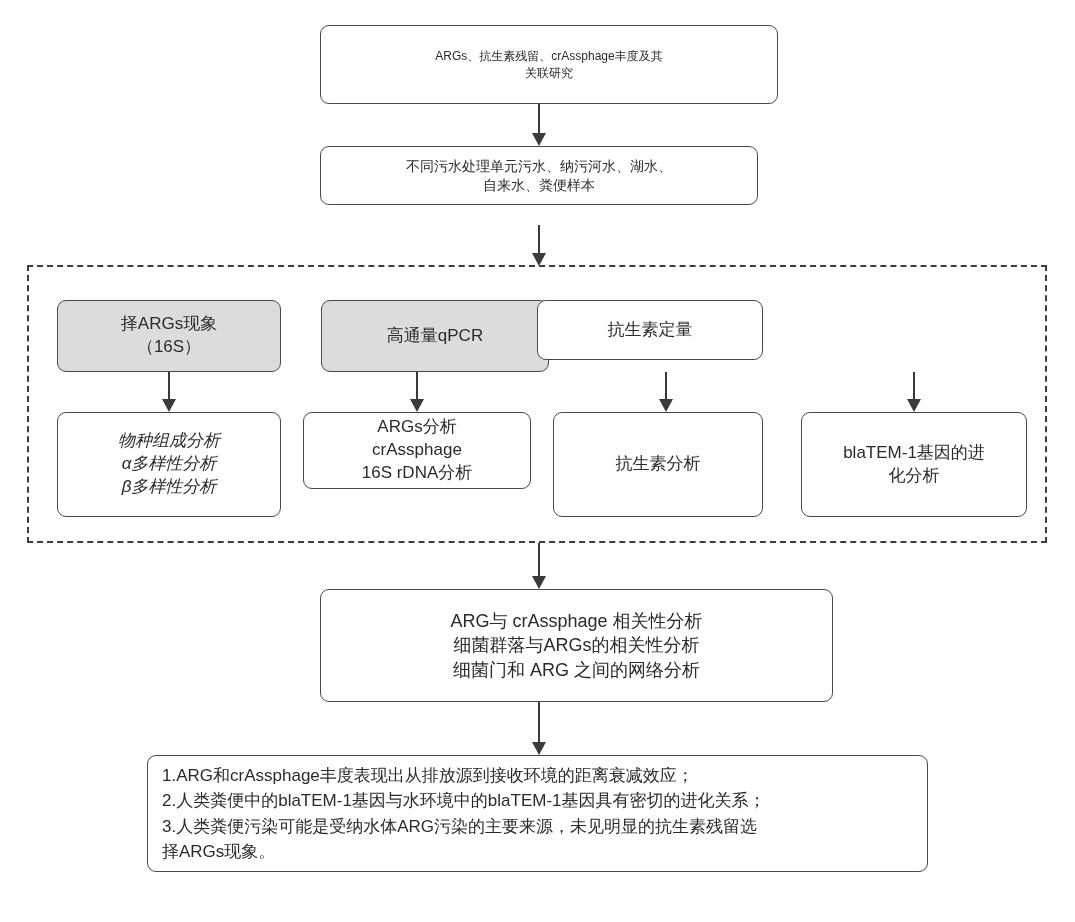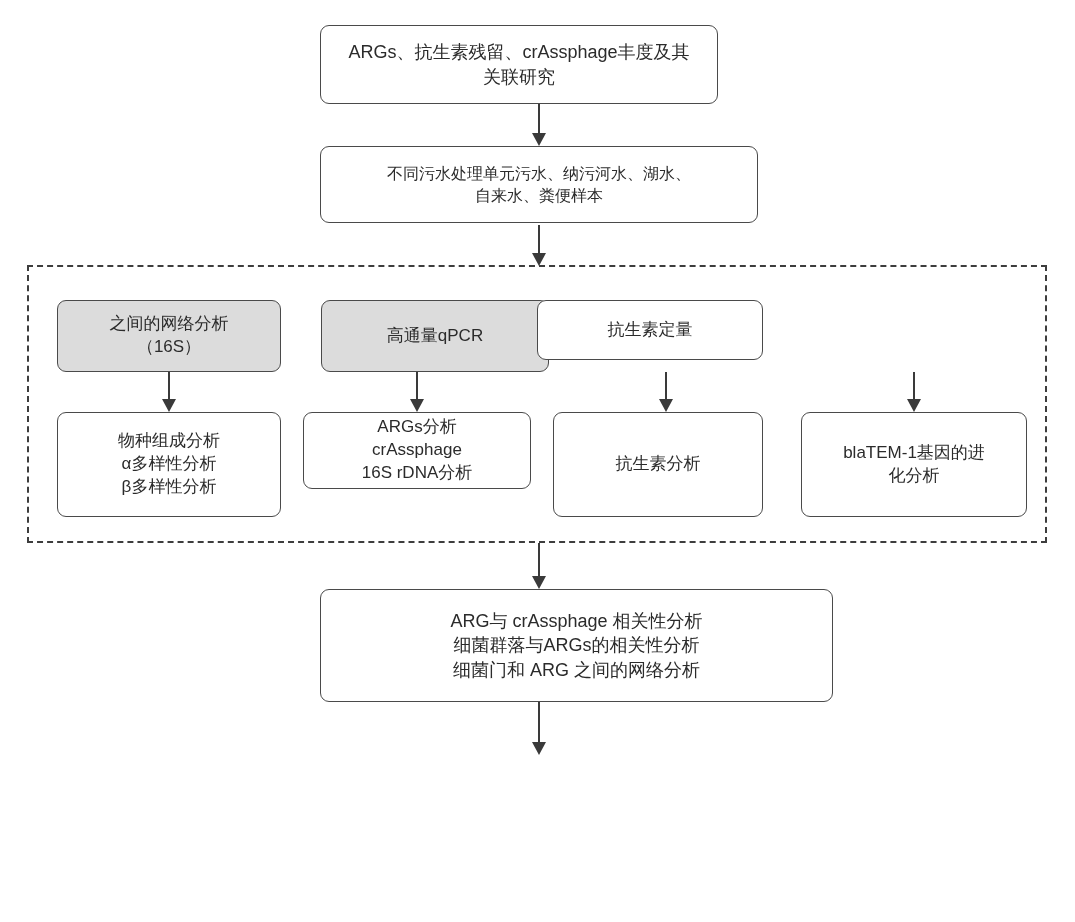--- a/index.html
+++ b/index.html
@@ -76,45 +76,45 @@
     border-left: 7px solid transparent;
     border-right: 7px solid transparent;
     border-top: 13px solid #3a3a3a;
   }
 </style>
 </head>
 <body>
 
 <div id="canvas">
 
-  <div class="node" style="left:320px; top:25px; width:398px; height:79px; font-size:18px;">ARGs、抗生素残留、crAssphage丰度及其
+  <div class="node" style="left:320px; top:25px; width:458px; height:79px; font-size:12px;">ARGs、抗生素残留、crAssphage丰度及其
 关联研究</div>
 
   <div class="connector" style="left:524px; top:104px; width:30px; height:42px;">
     <div class="stem" style="height:29px;"></div>
     <div class="head"></div>
   </div>
 
-  <div class="node" style="left:320px; top:146px; width:438px; height:77px; font-size:16px;">不同污水处理单元污水、纳污河水、湖水、
+  <div class="node" style="left:320px; top:146px; width:438px; height:59px; font-size:14px;">不同污水处理单元污水、纳污河水、湖水、
 自来水、粪便样本</div>
 
   <div class="connector" style="left:524px; top:225px; width:30px; height:41px;">
     <div class="stem" style="height:28px;"></div>
     <div class="head"></div>
   </div>
 
   <div class="dashed-region" style="left:27px; top:265px; width:1020px; height:278px;"></div>
 
-  <div class="node filled" style="left:57px; top:300px; width:224px; height:72px;">之间的网络分析
+  <div class="node filled" style="left:57px; top:300px; width:224px; height:72px;">择ARGs现象
 （16S）</div>
   <div class="connector" style="left:154px; top:372px; width:30px; height:40px;">
     <div class="stem" style="height:27px;"></div>
     <div class="head"></div>
   </div>
-  <div class="node" style="left:57px; top:412px; width:224px; height:105px;">物种组成分析
+  <div class="node" style="left:57px; top:412px; width:224px; height:105px;font-style:italic;">物种组成分析
 α多样性分析
 β多样性分析</div>
 
   <div class="node filled" style="left:321px; top:300px; width:228px; height:72px;">高通量qPCR</div>
   <div class="connector" style="left:402px; top:372px; width:30px; height:40px;">
     <div class="stem" style="height:27px;"></div>
     <div class="head"></div>
   </div>
   <div class="node" style="left:303px; top:412px; width:228px; height:77px;">ARGs分析
 crAssphage
@@ -141,14 +141,18 @@
 
   <div class="node" style="left:320px; top:589px; width:513px; height:113px; font-size:18px;">ARG与 crAssphage 相关性分析
 细菌群落与ARGs的相关性分析
 细菌门和 ARG 之间的网络分析</div>
 
   <div class="connector" style="left:524px; top:702px; width:30px; height:53px;">
     <div class="stem" style="height:40px;"></div>
     <div class="head"></div>
   </div>
 
+  <div class="node left-align" style="left:147px; top:755px; width:781px; height:117px; font-size:17px;">1.ARG和crAssphage丰度表现出从排放源到接收环境的距离衰减效应；
+2.人类粪便中的blaTEM-1基因与水环境中的blaTEM-1基因具有密切的进化关系；
+3.人类粪便污染可能是受纳水体ARG污染的主要来源，未见明显的抗生素残留选
+择ARGs现象。</div>
 
 </div>
 
 </body></html>

